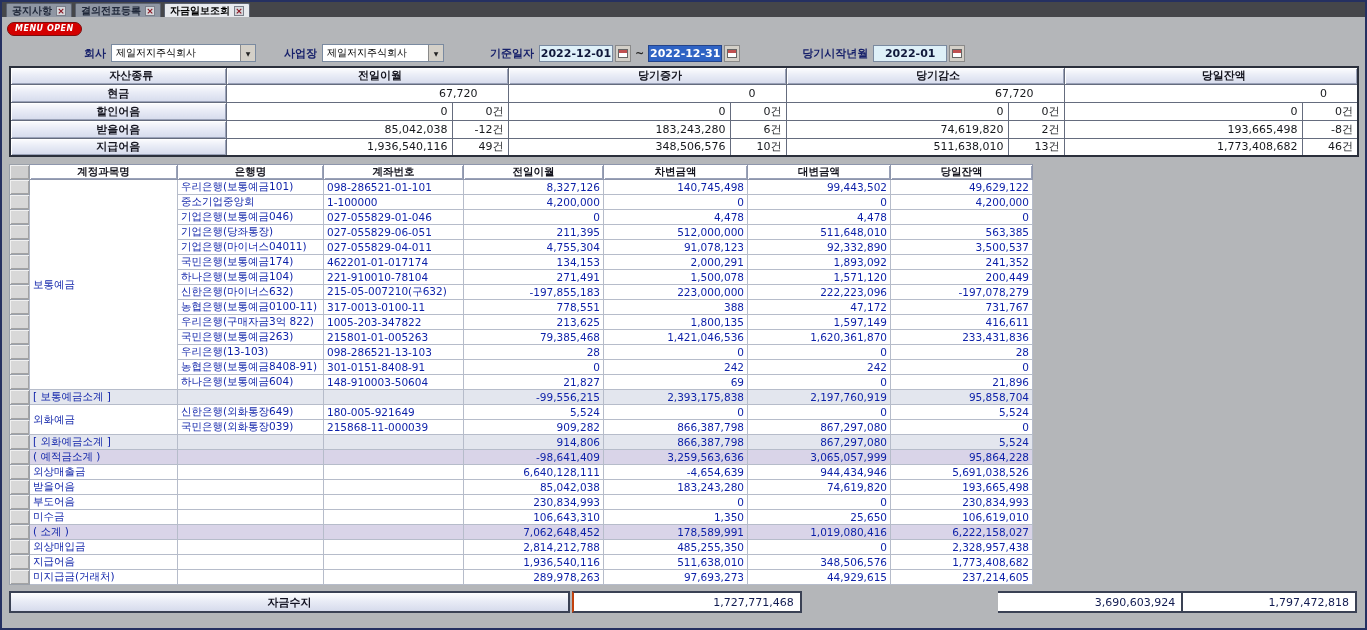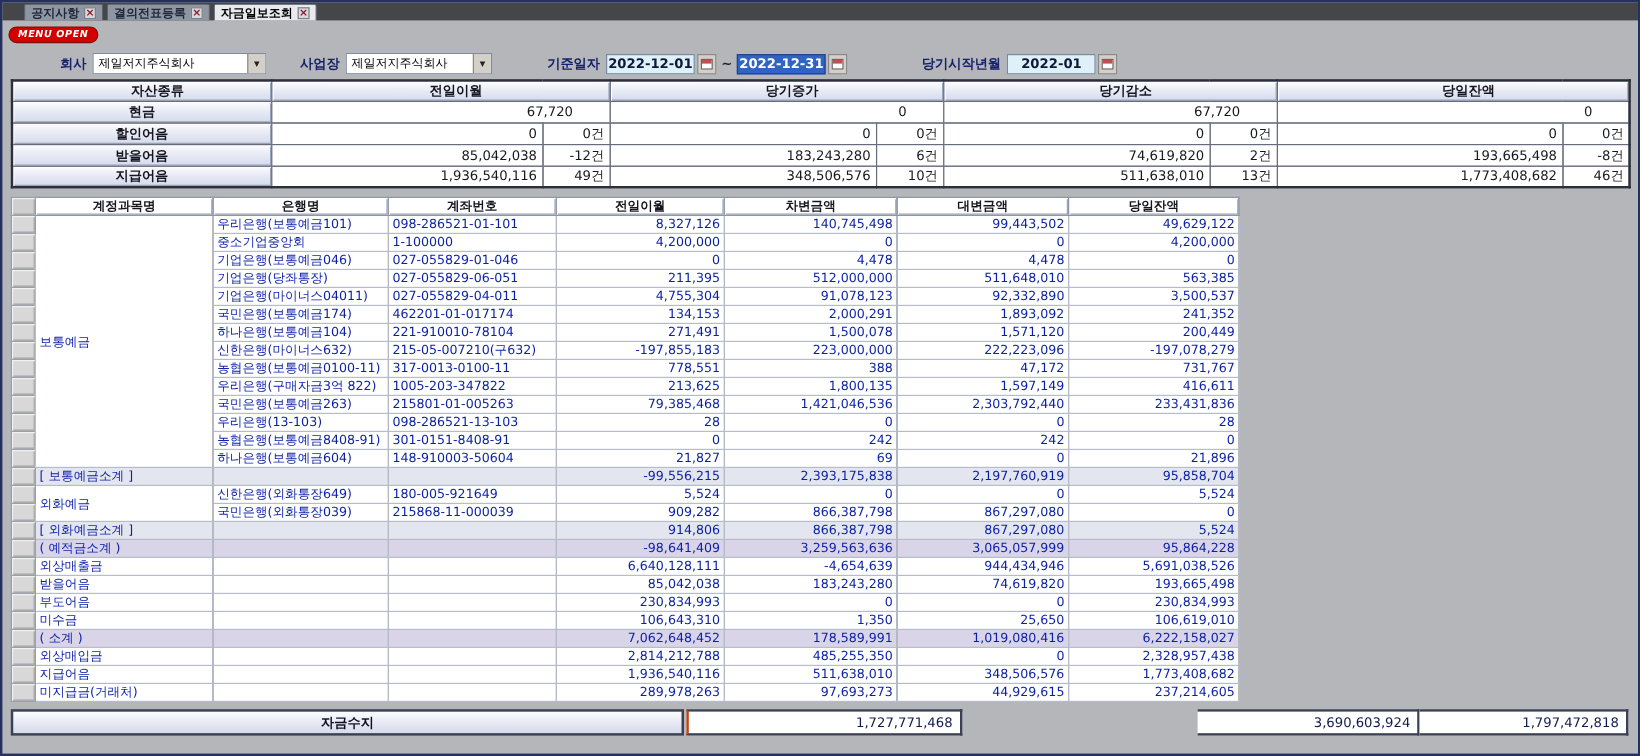--- a/index.html
+++ b/index.html
@@ -3,21 +3,21 @@
 <meta charset="utf-8">
 <style>
   * { box-sizing: border-box; }
   html,body { margin:0; padding:0; width:1367px; height:630px; overflow:hidden;
     font-family:"DejaVu Sans","Liberation Sans",sans-serif; }
   .app { position:relative; width:1367px; height:630px; background:#b4b6b9;
     border:2px solid #253061; }
 
   
   .tabbar { height:15px; background:#45464a; display:flex; align-items:flex-end;
-    padding-left:18px; gap:3px; }
+    padding-left:4px; gap:3px; }
   .tab { height:14px; display:flex; align-items:center; gap:4px; padding:0 5px;
     font-size:10px; background:#8f96a3; color:#20283a; border:1px solid #5c6270;
     border-bottom:none; border-radius:2px 2px 0 0; cursor:default; font-weight:bold; }
   .tab.active { background:#e8eaee; color:#000; }
   .tab-close { width:10px; height:10px; line-height:9px; font-size:9px; text-align:center;
     border:1px solid #7a7f8a; background:#d6d8dc; color:#8a1420; }
 
   .menu-open { position:absolute; left:5px; top:20px; background:#d40000; color:#fff;
     font-size:8px; font-weight:bold; font-style:italic; padding:1px 7px 2px 7px;
     border-radius:7px; border:1px solid #7d0d0d; letter-spacing:.5px; }
@@ -105,21 +105,21 @@
       </div>
       <div class="tab active">
         <span class="tab-label">자금일보조회</span>
         <span class="tab-close">×</span>
       </div>
     </div>
 
   <span class="menu-open">MENU OPEN</span>
 
   <div class="filterbar">
-    <span class="flabel" style="margin-left:48px">회사</span>
+    <span class="flabel" style="margin-left:82px">회사</span>
     <div class="fselect" style="width:145px">
       <span class="txt">제일저지주식회사</span>
       <span class="arrow">▼</span>
     </div>
 
     <span class="flabel" style="margin-left:28px">사업장</span>
     <div class="fselect" style="width:122px">
       <span class="txt">제일저지주식회사</span>
       <span class="arrow">▼</span>
     </div>
@@ -321,21 +321,21 @@
           <td class="num">1,800,135</td>
           <td class="num">1,597,149</td>
           <td class="num">416,611</td>
         </tr>
         <tr>
           <td class="sel"></td>
           <td class="txt">국민은행(보통예금263)</td>
           <td class="txt">215801-01-005263</td>
           <td class="num">79,385,468</td>
           <td class="num">1,421,046,536</td>
-          <td class="num">2,303,792,440</td>
+          <td class="num">1,620,361,870</td>
           <td class="num">233,431,836</td>
         </tr>
         <tr>
           <td class="sel"></td>
           <td class="txt">우리은행(13-103)</td>
           <td class="txt">098-286521-13-103</td>
           <td class="num">28</td>
           <td class="num">0</td>
           <td class="num">0</td>
           <td class="num">28</td>

